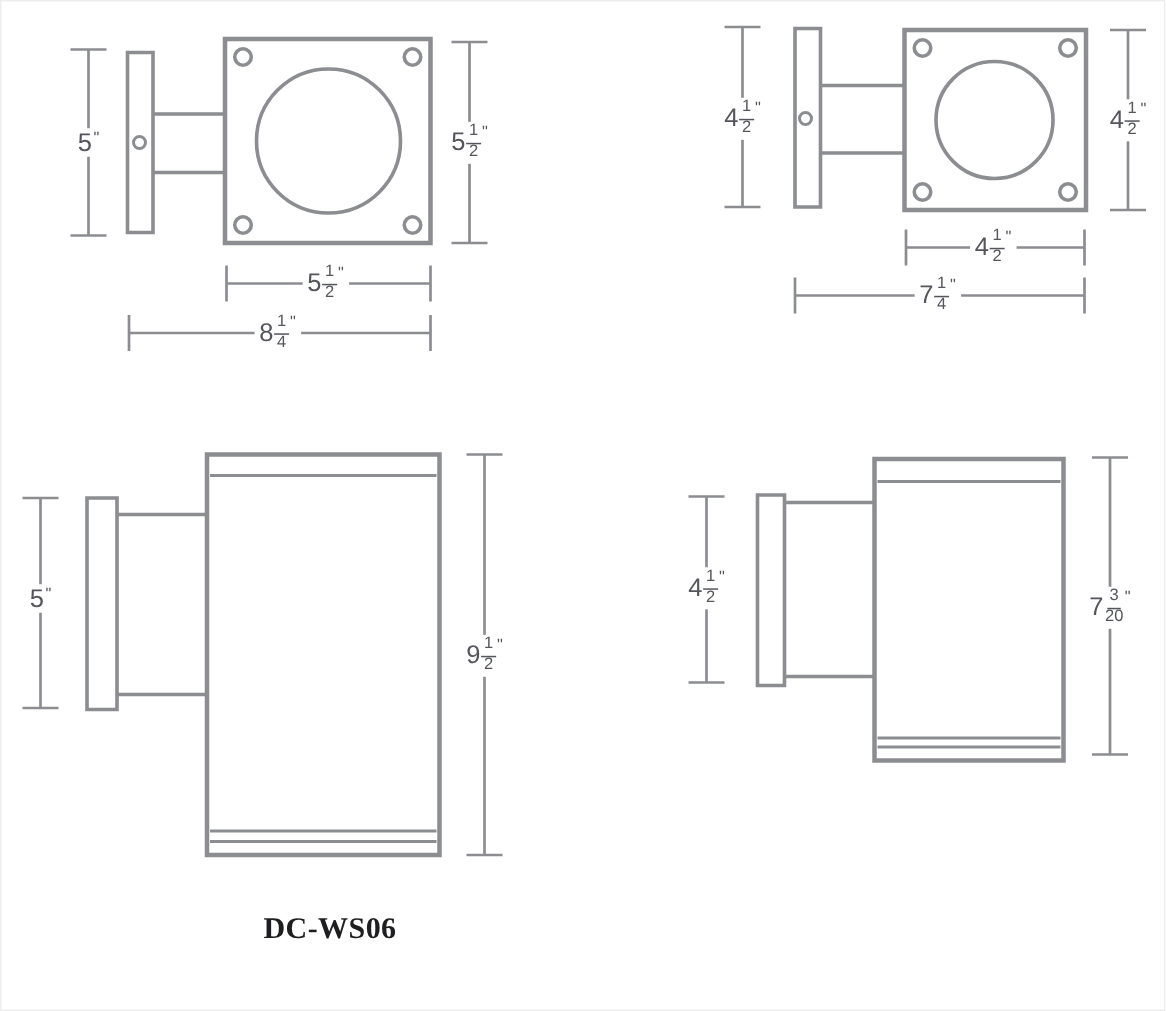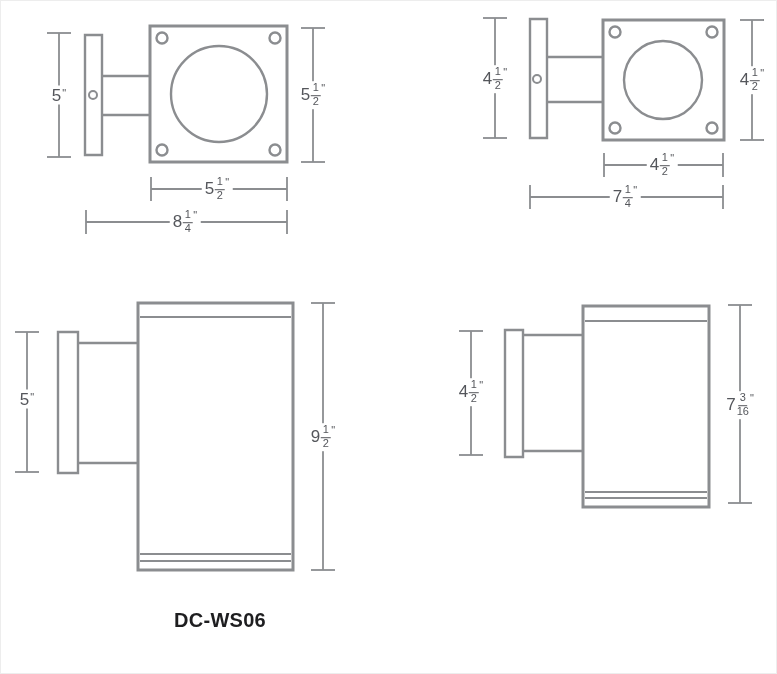--- a/index.html
+++ b/index.html
@@ -286,20 +286,20 @@
         <span class="fn">1</span>
         <span class="fd">2</span>
       </span>
       <span class="unit">"</span>
     </div>
 
   <div class="dim" style="left:740px;top:405px;">
       <span>7</span>
       <span class="frac">
         <span class="fn">3</span>
-        <span class="fd">16</span>
-      </span>
-      <span class="unit">"</span>
-    </div>
-
-  <div class="model" style="left:220px;top:620px;">DC-WS06</div>
+        <span class="fd">20</span>
+      </span>
+      <span class="unit">"</span>
+    </div>
+
+  <div class="model" style="left:220px;top:620px;font-family:Liberation Serif, serif;">DC-WS06</div>
 
 </div>
 
 </body></html>

